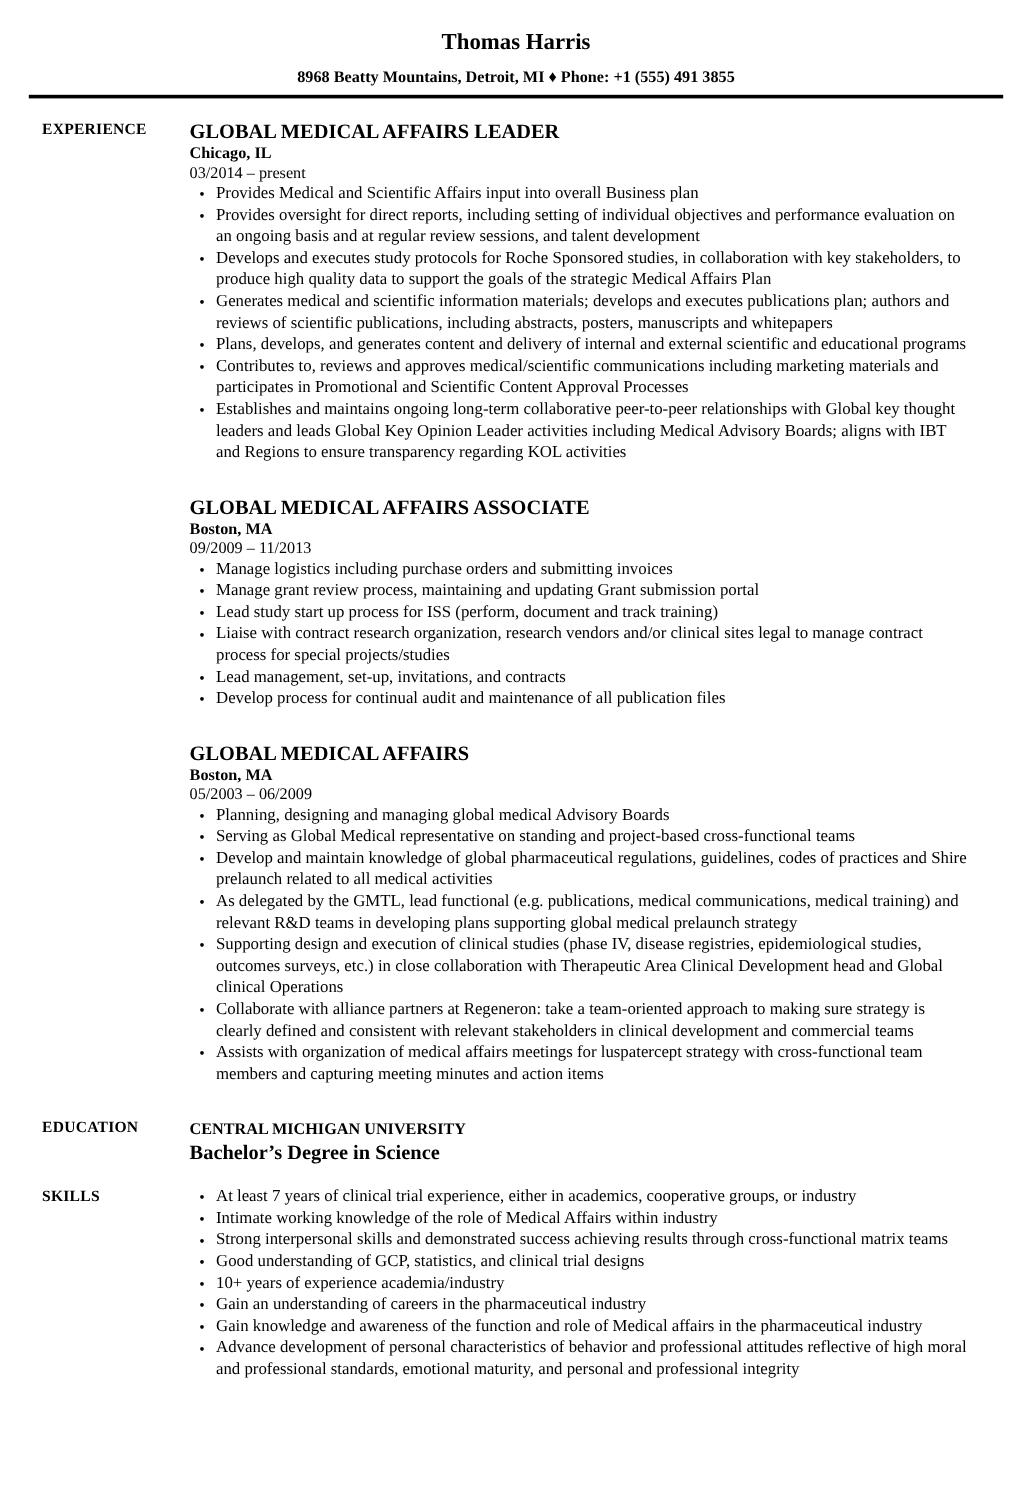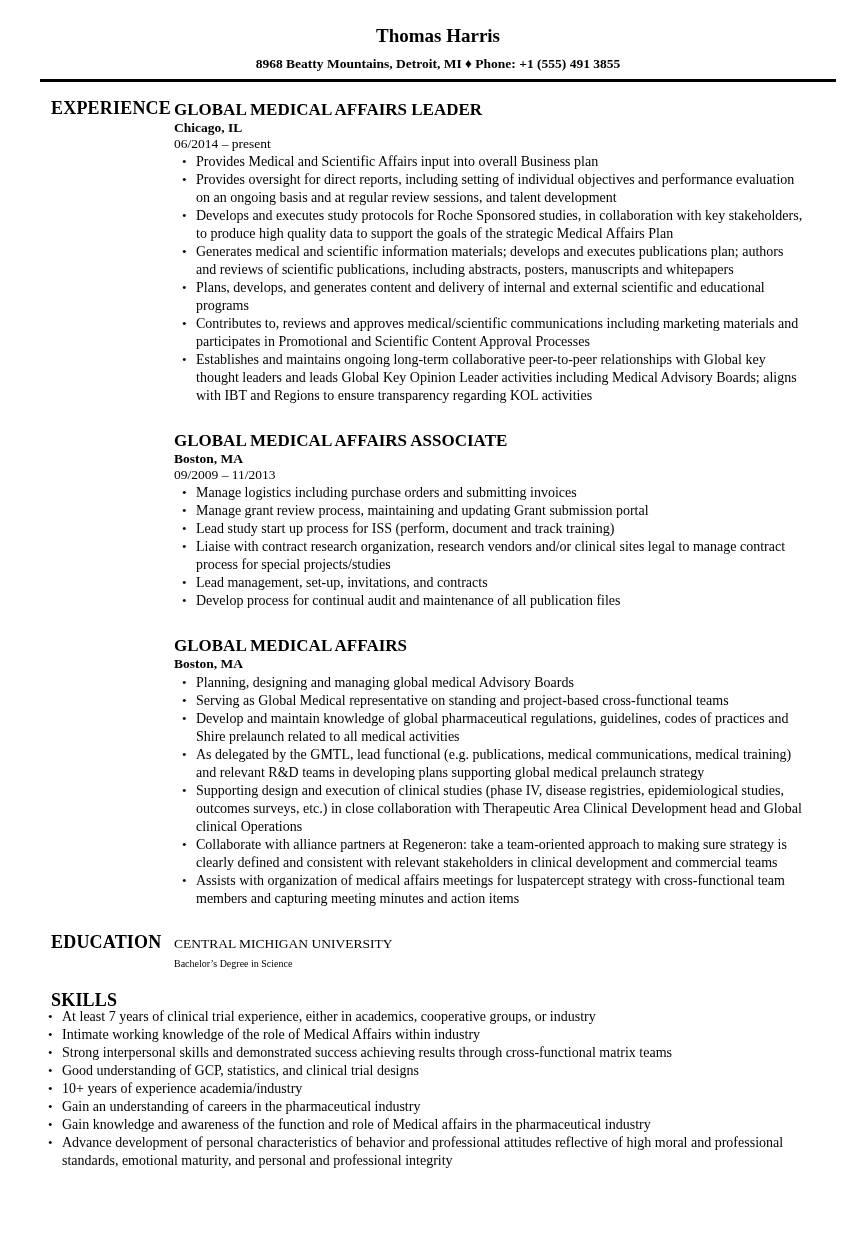--- a/index.html
+++ b/index.html
@@ -2,36 +2,36 @@
 <html><head>
 <meta charset="utf-8">
 <style>
   * { margin: 0; padding: 0; box-sizing: border-box; }
   html, body { background: #ffffff; }
   body {
     width: 860px; height: 1240px; overflow: hidden;
     font-family: "Liberation Serif", "DejaVu Serif", serif;
     color: #000000;
   }
-  .page { width: 860px; height: 1240px; padding: 25px 24px 0 40px; overflow: hidden; }
+  .page { width: 860px; height: 1240px; padding: 25px 24px 0 24px; overflow: hidden; }
 
   
   .hdr { text-align: center; }
   .hdr .name { font-size: 19px; font-weight: bold; line-height: 22px; }
   .hdr .contact { font-size: 13.5px; font-weight: bold; line-height: 15px; margin-top: 9px; }
   .rule { border: none; border-top: 3px solid #000; margin-top: 8px; }
 
   
   .section { display: flex; align-items: flex-start; }
   .section.first { margin-top: 18px; }
   .section.edu { margin-top: 26px; }
-  .section.skl { margin-top: 18px; flex-direction: column; }
+  .section.skl { margin-top: 18px; }
   .sec-label {
     margin-left: 11px; width: 123px; flex-shrink: 0;
-    font-size: 18px; font-weight: bold; letter-spacing: 0.2px; line-height: 16px;
+    font-size: 13px; font-weight: bold; letter-spacing: 0.2px; line-height: 16px;
   }
   .sec-content { flex: 1; padding-right: 30px; }
 
   
   .job + .job { margin-top: 26px; }
   .job-title { font-size: 17px; font-weight: bold; line-height: 19px; }
   .job-loc   { font-size: 13.5px; font-weight: bold; line-height: 17px; }
   .job-dates { font-size: 13.5px; line-height: 15px; }
 
   
@@ -40,42 +40,42 @@
     position: relative; padding-left: 22px;
     font-size: 14px; line-height: 18px;
   }
   ul.blist li::before {
     content: "\2022";
     position: absolute; left: 8px; top: 0;
     font-size: 13px;
   }
 
   
-  .school { font-size: 13.5px; font-weight: normal; line-height: 20px; }
-  .degree { font-size: 10px; font-weight: normal; line-height: 20px; }
+  .school { font-size: 13.5px; font-weight: bold; line-height: 20px; }
+  .degree { font-size: 17px; font-weight: bold; line-height: 20px; }
 </style>
 </head>
 <body>
 
 <div class="page">
 
   <div class="hdr">
     <div class="name">Thomas Harris</div>
     <div class="contact">8968 Beatty Mountains, Detroit, MI ♦ Phone: +1 (555) 491 3855</div>
   </div>
   <hr class="rule">
 
   <div class="section first">
     <div class="sec-label">EXPERIENCE</div>
     <div class="sec-content">
 
       <div class="job">
         <div class="job-title">GLOBAL MEDICAL AFFAIRS LEADER</div>
         <div class="job-loc">Chicago, IL</div>
-        <div class="job-dates">06/2014 – present</div>
+        <div class="job-dates">03/2014 – present</div>
         <ul class="blist">
           <li>Provides Medical and Scientific Affairs input into overall Business plan</li>
           <li>Provides oversight for direct reports, including setting of individual objectives and performance evaluation on an ongoing basis and at regular review sessions, and talent development</li>
           <li>Develops and executes study protocols for Roche Sponsored studies, in collaboration with key stakeholders, to produce high quality data to support the goals of the strategic Medical Affairs Plan</li>
           <li>Generates medical and scientific information materials; develops and executes publications plan; authors and reviews of scientific publications, including abstracts, posters, manuscripts and whitepapers</li>
           <li>Plans, develops, and generates content and delivery of internal and external scientific and educational programs</li>
           <li>Contributes to, reviews and approves medical/scientific communications including marketing materials and participates in Promotional and Scientific Content Approval Processes</li>
           <li>Establishes and maintains ongoing long-term collaborative peer-to-peer relationships with Global key thought leaders and leads Global Key Opinion Leader activities including Medical Advisory Boards; aligns with IBT and Regions to ensure transparency regarding KOL activities</li>
         </ul>
       </div>
@@ -90,20 +90,21 @@
           <li>Lead study start up process for ISS (perform, document and track training)</li>
           <li>Liaise with contract research organization, research vendors and/or clinical sites legal to manage contract process for special projects/studies</li>
           <li>Lead management, set-up, invitations, and contracts</li>
           <li>Develop process for continual audit and maintenance of all publication files</li>
         </ul>
       </div>
 
       <div class="job">
         <div class="job-title">GLOBAL MEDICAL AFFAIRS</div>
         <div class="job-loc">Boston, MA</div>
+        <div class="job-dates">05/2003 – 06/2009</div>
         <ul class="blist">
           <li>Planning, designing and managing global medical Advisory Boards</li>
           <li>Serving as Global Medical representative on standing and project-based cross-functional teams</li>
           <li>Develop and maintain knowledge of global pharmaceutical regulations, guidelines, codes of practices and Shire prelaunch related to all medical activities</li>
           <li>As delegated by the GMTL, lead functional (e.g. publications, medical communications, medical training) and relevant R&amp;D teams in developing plans supporting global medical prelaunch strategy</li>
           <li>Supporting design and execution of clinical studies (phase IV, disease registries, epidemiological studies, outcomes surveys, etc.) in close collaboration with Therapeutic Area Clinical Development head and Global clinical Operations</li>
           <li>Collaborate with alliance partners at Regeneron: take a team-oriented approach to making sure strategy is clearly defined and consistent with relevant stakeholders in clinical development and commercial teams</li>
           <li>Assists with organization of medical affairs meetings for luspatercept strategy with cross-functional team members and capturing meeting minutes and action items</li>
         </ul>
       </div>

